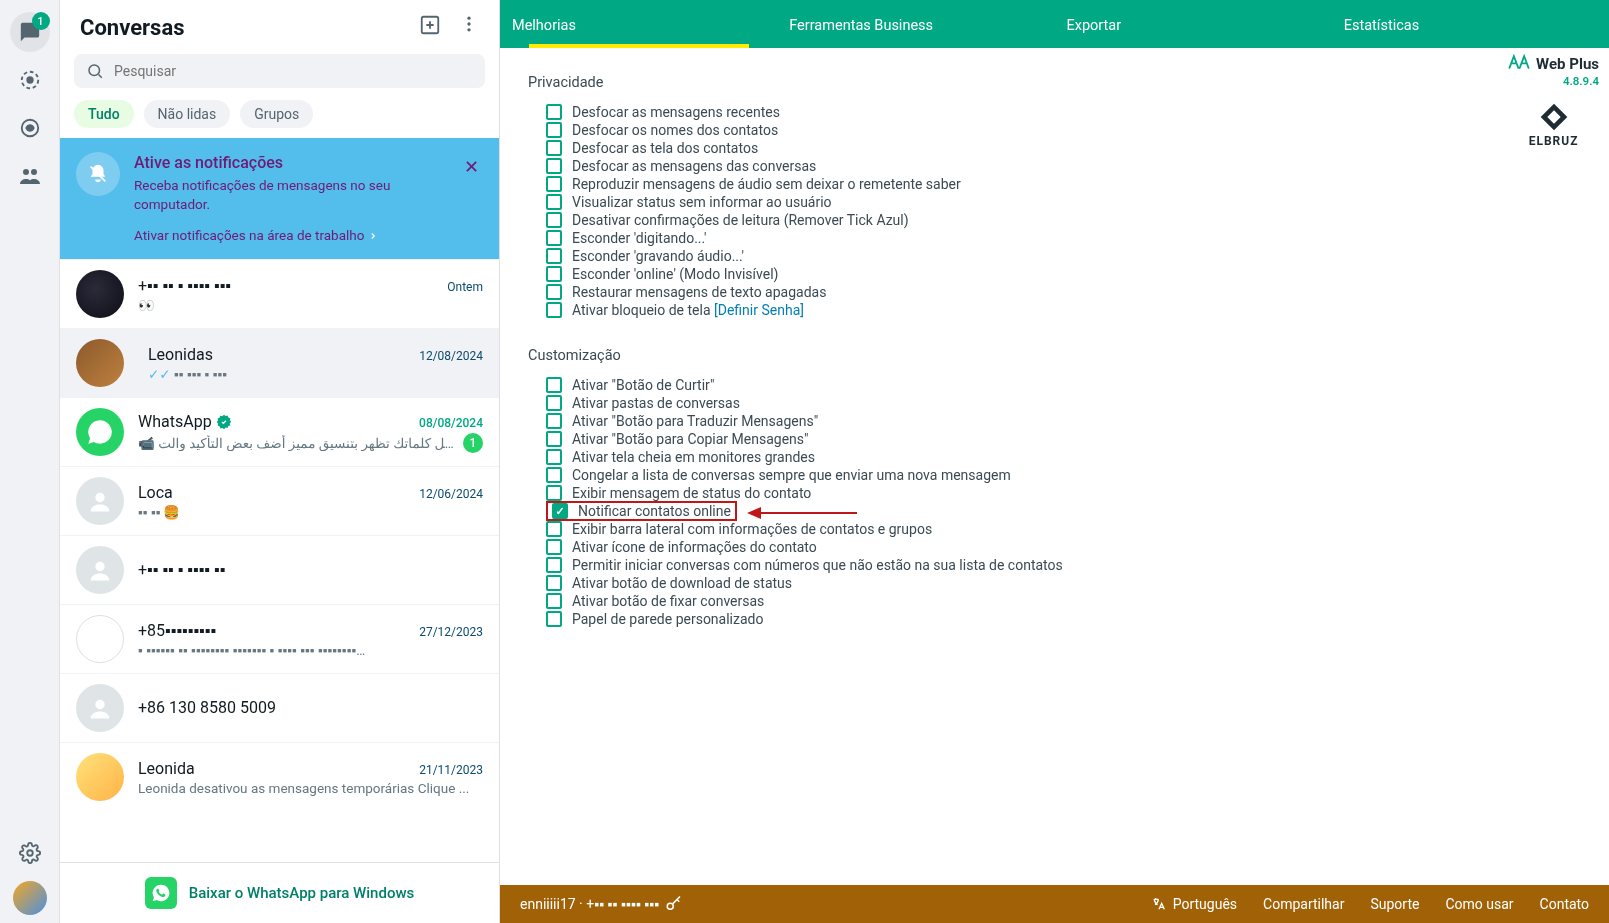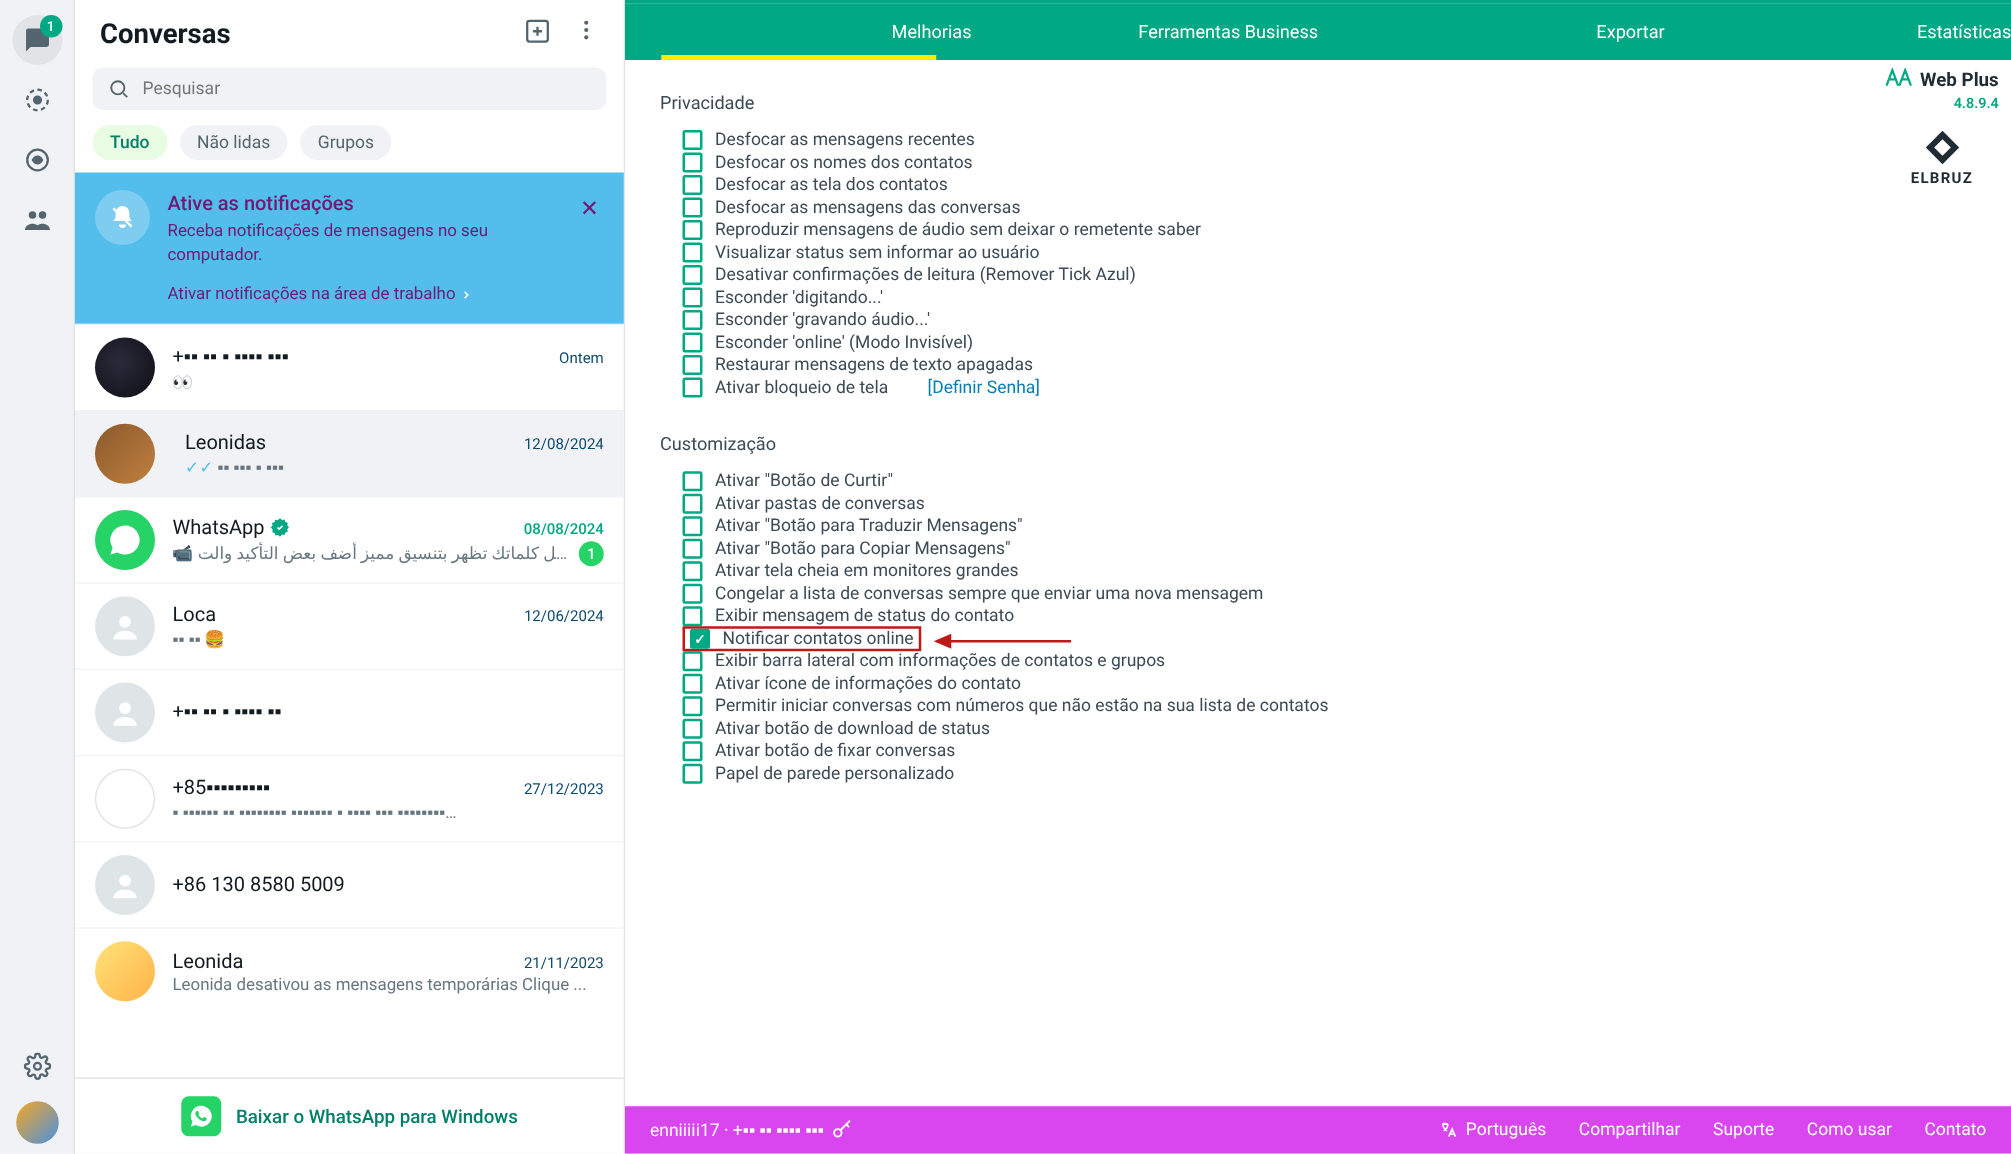--- a/index.html
+++ b/index.html
@@ -45,44 +45,44 @@
 .chat-badge { background: #25d366; color: #fff; border-radius: 50%; width: 20px; height: 20px; font-size: 12px; display: flex; align-items: center; justify-content: center; font-weight: 500; }
 .verified { color: #00a884; display: inline-flex; vertical-align: middle; margin-left: 4px; }
 .tick-blue { color: #53bdeb; }
 
 .download-bar { display: flex; align-items: center; justify-content: center; gap: 12px; padding: 14px; border-top: 1px solid #e0e0e0; cursor: pointer; }
 .download-bar .dl-icon { width: 32px; height: 32px; background: #25d366; border-radius: 6px; display: flex; align-items: center; justify-content: center; }
 .download-bar .dl-text { color: #008069; font-size: 15px; font-weight: 500; }
 
 .right-panel { flex: 1; display: flex; flex-direction: column; background: #fff; position: relative; border-top: 3px solid #00a884; }
 .tabs { display: flex; background: #00a884; }
-.tab { flex: 1; text-align: right; padding: 14px 0; color: #fff; font-size: 14.5px; cursor: pointer; position: relative; }
+.tab { flex: 1; text-align: left; padding: 14px 12px; color: #fff; font-size: 14.5px; cursor: pointer; position: relative; }
 .tab.active::after { content: ''; position: absolute; bottom: 0; left: 50%; transform: translateX(-50%); width: 220px; max-width: 100%; height: 4px; background: #ffea00; }
 
 .content { flex: 1; overflow-y: auto; padding: 20px 28px 20px 28px; position: relative; }
 .section-title { font-size: 14.5px; color: #3b4a54; margin: 6px 0 12px 0; }
 .opts { margin-bottom: 28px; }
 .opt { display: flex; align-items: center; gap: 10px; font-size: 14px; color: #3b4a54; padding: 1px 0; cursor: pointer; width: fit-content; }
 .cb { width: 16px; height: 16px; border: 2px solid #00a884; border-radius: 2px; flex-shrink: 0; display: flex; align-items: center; justify-content: center; }
 .cb.checked { background: #00a884; }
 .cb.checked::after { content: '✓'; color: #fff; font-size: 11px; font-weight: bold; }
-.opt .link-inline { color: #027eb5; cursor: pointer; margin-left: 28px; }
+.opt .link-inline { color: #027eb5; cursor: pointer; }
 .opt.highlight { border: 2px solid #c01818; padding: 0 4px; margin: -1px 0; }
 .arrow-callout { position: absolute; pointer-events: none; }
 
 .brand-block { position: absolute; right: 10px; top: 6px; text-align: right; }
 .brand-wa { display: flex; align-items: center; gap: 6px; justify-content: flex-end; }
 .brand-wa .logo { color: #00a884; font-weight: 700; font-size: 14px; }
 .brand-wa .name { color: #1f2c34; font-weight: 700; font-size: 15px; }
 .brand-ver { color: #00a884; font-size: 11.5px; font-weight: 600; margin-top: 1px; }
 .brand-elb { margin-top: 14px; text-align: center; }
 .brand-elb svg { display: block; margin: 0 auto; }
 .brand-elb .t1 { font-size: 12px; font-weight: 700; color: #1f2c34; letter-spacing: 1px; margin-top: 2px; }
 
-.bottom-bar { background: #d946ef; color: #fff; display: flex; align-items: center; padding: 10px 20px; font-size: 14px; gap: 24px; }
+.bottom-bar { background: #a16207; color: #fff; display: flex; align-items: center; padding: 10px 20px; font-size: 14px; gap: 24px; }
 .bottom-bar .left-info { flex: 1; display: flex; align-items: center; gap: 6px; }
 .bottom-bar .bb-links { display: flex; gap: 26px; }
 .bottom-bar .bb-link { cursor: pointer; }
 .lang { display: flex; align-items: center; gap: 6px; }
 
 
 .av1 { background: radial-gradient(circle at 40% 40%, #2a2a3a, #0e0e16); }
 .av2 { background: linear-gradient(135deg,#8b5a2b,#c08040); }
 .av4 { background: #ffffff; border:1px solid #e0e0e0; }
 .av5 { background: linear-gradient(135deg,#ffe27a,#ffb347); }

